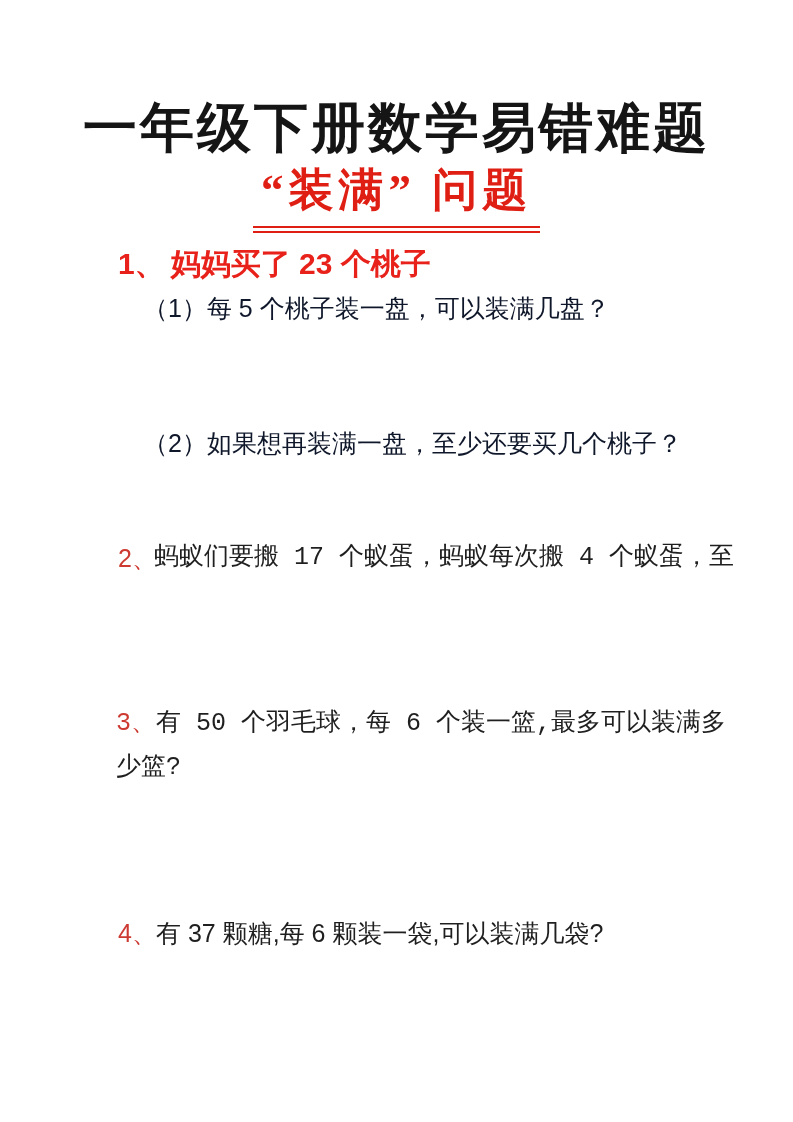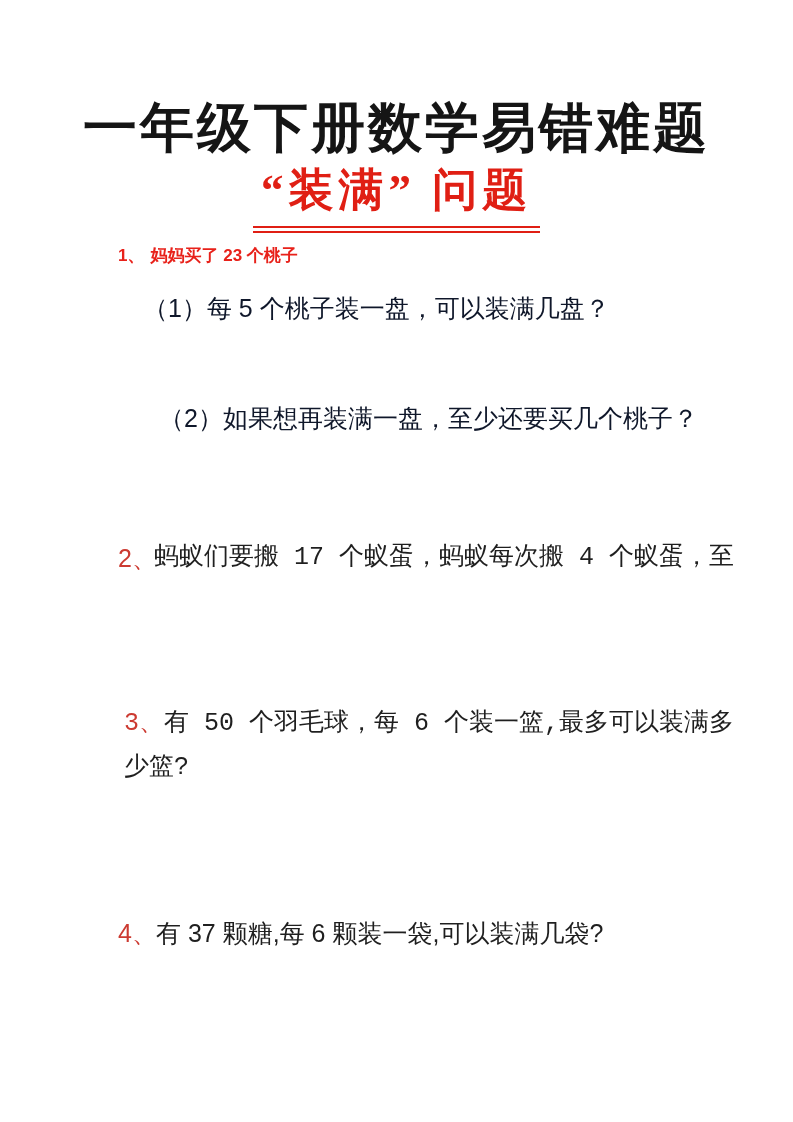--- a/index.html
+++ b/index.html
@@ -40,35 +40,35 @@
     letter-spacing: 5px;
     color: #e01f14;
     padding: 0 8px 6px 8px;
     border-bottom: 7px double #e01f14;
     white-space: nowrap;
   }
 
   .p1-heading {
     top: 244px;
     left: 118px;
-    font-size: 17px;
+    font-size: 30px;
     font-weight: 700;
     color: #e8211a;
     white-space: nowrap;
   }
   .p1-heading .p1-num { margin-right: 6px; }
 
   .q {
     left: 143px;
     font-size: 25px;
     color: #0f172a;
     white-space: nowrap;
   }
   .q1 { top: 292px; }
-  .q2 { top: 402px; margin-left: 16px; }
+  .q2 { top: 427px; }
 
   .prob {
     font-size: 25px;
     color: #1f1f1f;
     line-height: 44px;
   }
   .num {
     color: #cc3a31;
     display: inline-block;
   }
@@ -76,21 +76,21 @@
     top: 536px;
     left: 118px;
     display: flex;
     align-items: flex-start;
   }
   .prob2 .num { width: 36px; }
   .pline { display: block; white-space: nowrap; font-family: Liberation Mono, monospace; }
 
   .prob3 {
     top: 702px;
-    left: 124px;
+    left: 116px;
   }
   .prob3 .num { width: 40px; }
 
   .prob4 {
     top: 911px;
     left: 118px;
     white-space: nowrap;
   }
   .prob4 .num { width: 38px; }
 </style>

